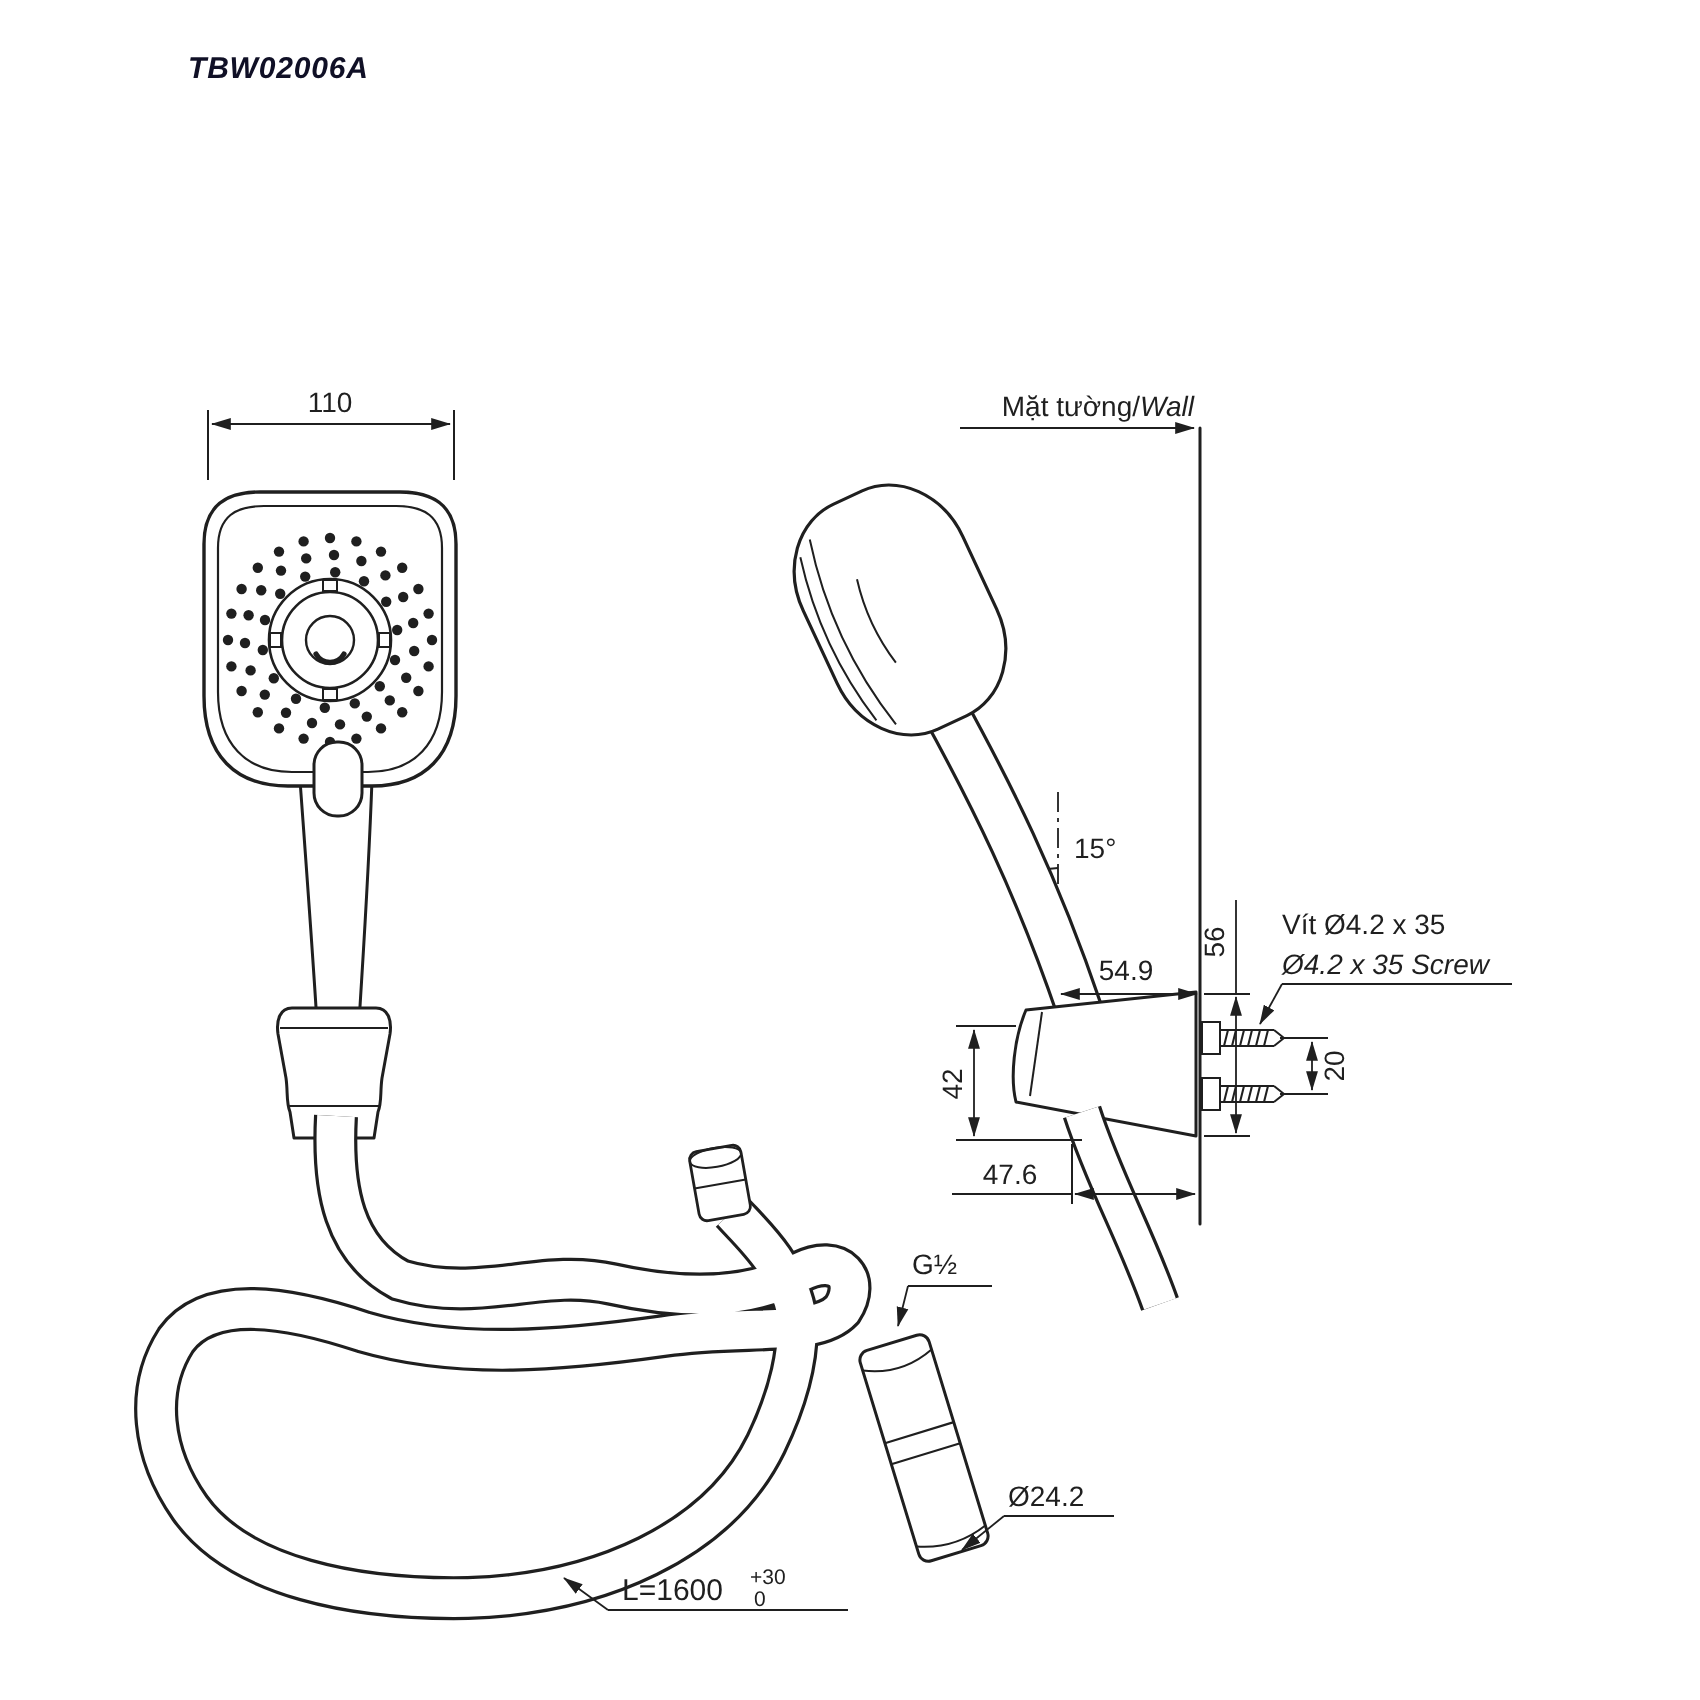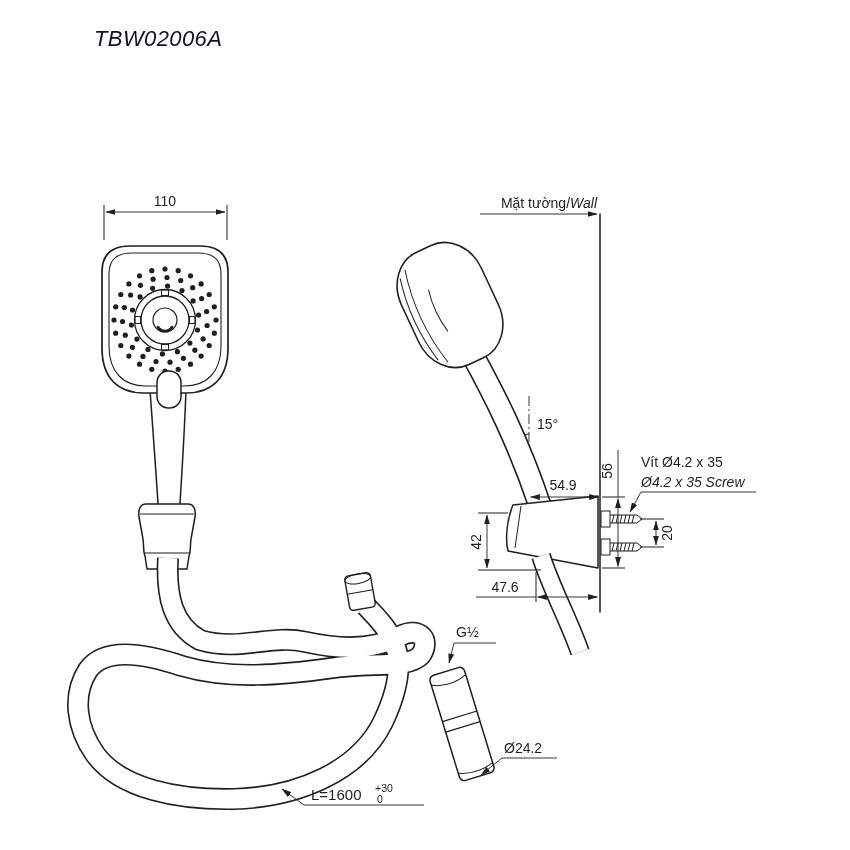--- a/index.html
+++ b/index.html
@@ -1,19 +1,19 @@
 <!DOCTYPE html>
 <html style="--ink: #1f1f1f; --title: #101026;"><head>
 <meta charset="utf-8">
 <style>
   *{margin:0;padding:0;box-sizing:border-box}
   html,body{width:850px;height:850px;background:#fff;
     font-family:"Liberation Sans","DejaVu Sans",sans-serif}
   .sheet{position:relative;width:850px;height:850px;background:#fff;overflow:hidden}
-  .title{position:absolute;left:94px;top:26px;font-size:22px;font-weight:normal;
+  .title{position:absolute;left:94px;top:26px;font-size:15px;font-weight:bold;
     font-style:italic;letter-spacing:.4px;color:var(--title,#101026)}
   svg{position:absolute;left:0;top:0}
   .ln{fill:none;stroke:var(--ink,#1f1f1f);stroke-width:1.5;stroke-linejoin:round;stroke-linecap:round}
   .lnf{fill:#fff;stroke:var(--ink,#1f1f1f);stroke-width:1.5;stroke-linejoin:round}
   .thin{fill:none;stroke:var(--ink,#1f1f1f);stroke-width:1}
   .dim{fill:none;stroke:var(--ink,#1f1f1f);stroke-width:0.9}
   .cl{fill:none;stroke:var(--ink,#1f1f1f);stroke-width:0.9;stroke-dasharray:10 3 2 3}
   .wfill{fill:#fff;stroke:none}
   .dot{fill:var(--ink,#1f1f1f);stroke:none}
   .tube{fill:none;stroke:var(--ink,#1f1f1f)}

